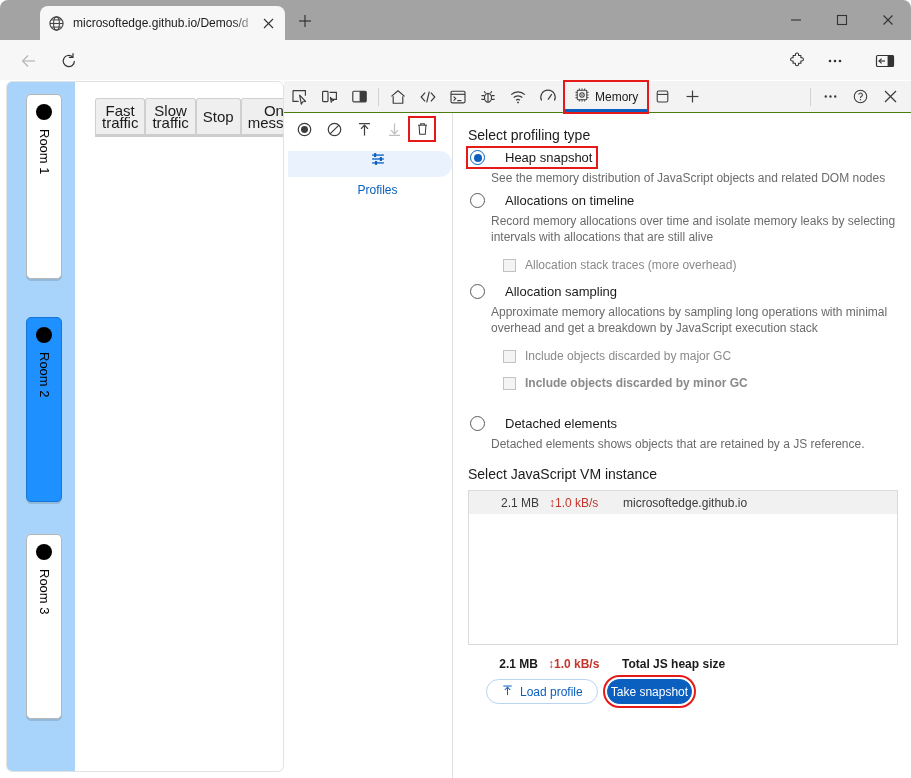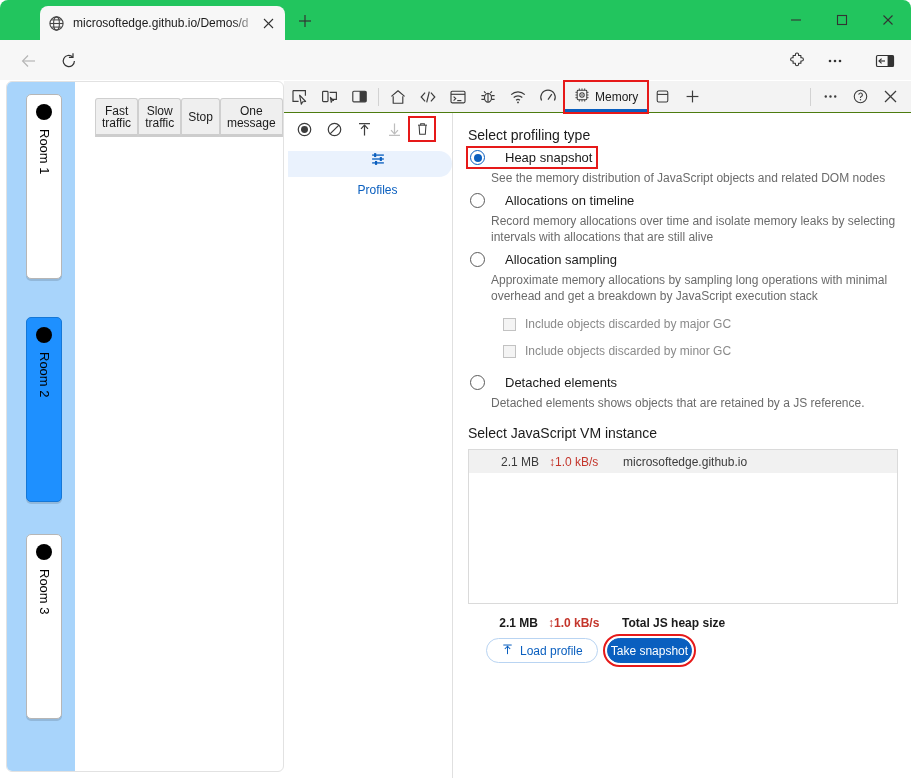--- a/index.html
+++ b/index.html
@@ -7,21 +7,21 @@
     width: 911px; height: 778px;
     font-family: "Liberation Sans", sans-serif;
     background: #ffffff;
     overflow: hidden;
   }
   #root { position: relative; width: 911px; height: 778px; background: #fff; }
 
   
   .browser-titlebar {
     position: absolute; left: 0; top: 0; width: 911px; height: 56px;
-    background: #22c55e;
+    background: #a3a3a3;
     border-top-left-radius: 8px; border-top-right-radius: 8px;
   }
   .tab {
     position: absolute; left: 40px; top: 6px; width: 245px; height: 34px;
     background: #f7f7f7;
     border-top-left-radius: 8px; border-top-right-radius: 8px;
     display: flex; align-items: center; padding: 0 8px;
   }
   .tab-favicon { width: 17px; height: 17px; flex: 0 0 17px; margin-right: 8px; }
   .tab-title {
@@ -88,21 +88,21 @@
 
   .demo-buttons {
     position: absolute; left: 88px; top: 16px;
     display: flex;
   }
   .demo-btn {
     background: #efefef; border: 1px solid #cfcfcf;
     border-radius: 3px 3px 0 0;
     border-bottom: 3px solid #cdcdcd;
     font-family: "Liberation Sans", sans-serif;
-    font-size: 12px; color: #1b1b1b;
+    font-size: 15px; color: #1b1b1b;
     line-height: 12px; text-align: center;
     padding: 6px 6px 5px 6px;
     min-height: 36px;
     display: flex; align-items: center; justify-content: center;
   }
   .demo-btn span { display: block; }
 
   
   .devtools {
     position: absolute; left: 284px; top: 81px; width: 627px; height: 697px;
@@ -532,30 +532,34 @@
             <div class="opt-row hl-box-tight">
               <span class="radio on"></span>
               <span class="opt-label">Heap snapshot</span>
             </div>
             <div class="opt-desc">See the memory distribution of JavaScript objects and related DOM nodes</div>
             <div class="opt-row">
               <span class="radio"></span>
               <span class="opt-label">Allocations on timeline</span>
             </div>
             <div class="opt-desc">Record memory allocations over time and isolate memory leaks by selecting intervals with allocations that are still alive</div>
+            <div class="chk-row" style="margin-bottom: 10px;">
+              <span class="chkbox"></span>
+              <span class="chk-label">Allocation stack traces (more overhead)</span>
+            </div>
             <div class="opt-row">
               <span class="radio"></span>
               <span class="opt-label">Allocation sampling</span>
             </div>
             <div class="opt-desc">Approximate memory allocations by sampling long operations with minimal overhead and get a breakdown by JavaScript execution stack</div>
             <div class="chk-row">
               <span class="chkbox"></span>
               <span class="chk-label">Include objects discarded by major GC</span>
             </div>
-            <div class="chk-row" style="margin-bottom: 15px;">
+            <div class="chk-row" style="margin-bottom: 24px; font-weight: bold;">
               <span class="chkbox"></span>
               <span class="chk-label">Include objects discarded by minor GC</span>
             </div>
             <div class="opt-row">
               <span class="radio"></span>
               <span class="opt-label">Detached elements</span>
             </div>
             <div class="opt-desc">Detached elements shows objects that are retained by a JS reference.</div>
           </div>
 

